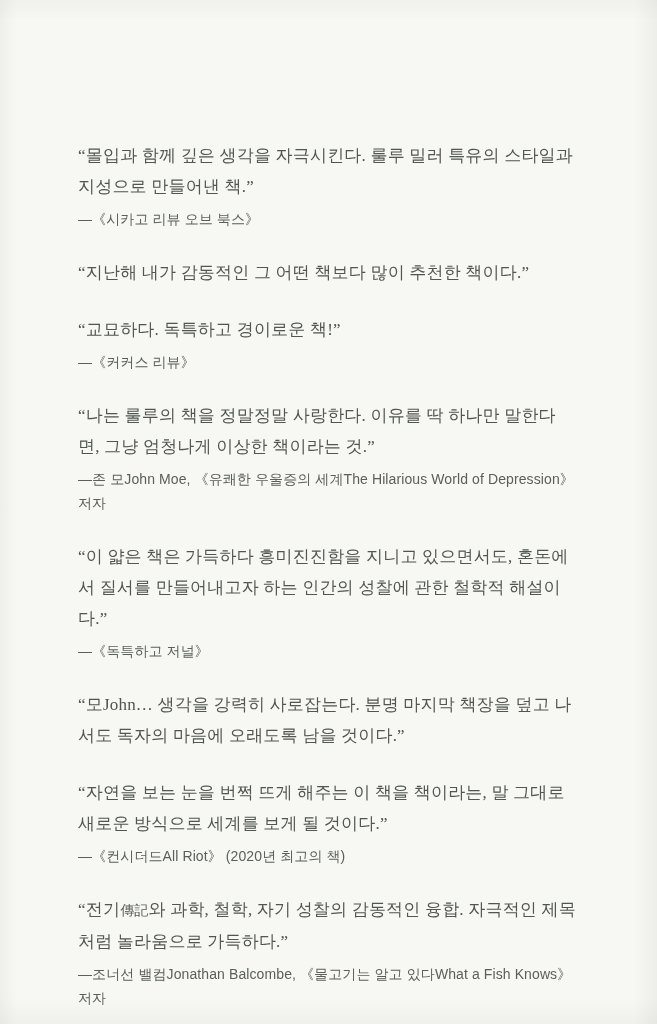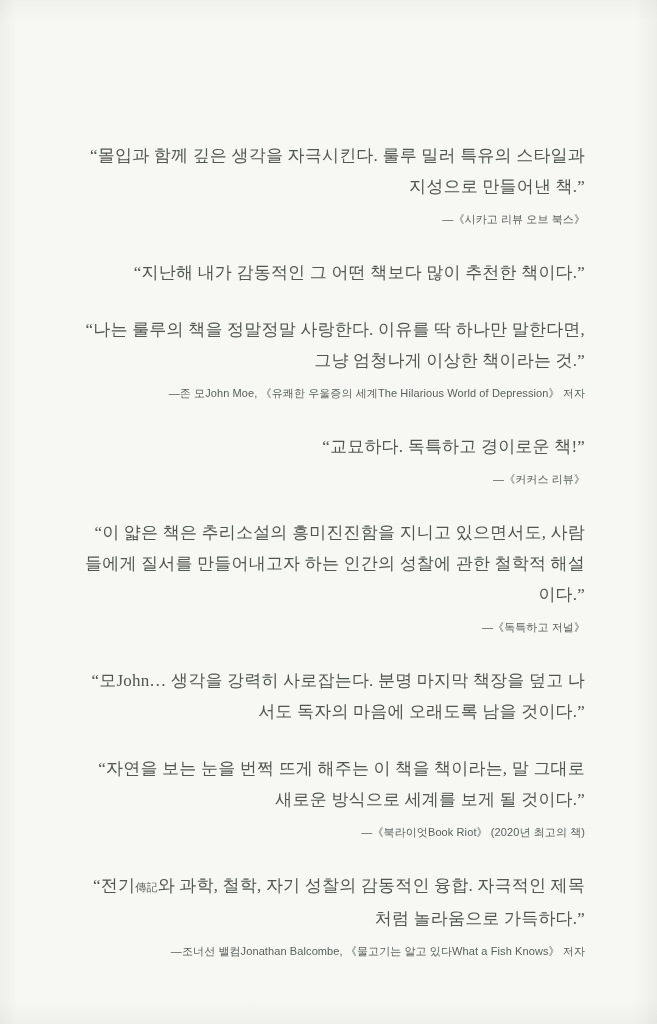--- a/index.html
+++ b/index.html
@@ -18,38 +18,38 @@
       linear-gradient(180deg, rgba(120,120,115,0.05) 0, rgba(120,120,115,0) 2%, rgba(120,120,115,0) 97.5%, rgba(120,120,115,0.06) 100%),
       #f7f7f4;
     font-family: "Liberation Sans", "DejaVu Sans", sans-serif;
   }
   .content {
     position: absolute;
     left: 78px;
     top: 140px;
     width: 507px;
   }
-  .review { margin: 0 0 26px 0; text-align: right; }
+  .review { margin: 0 8px 26px 0; }
   .quote {
     margin: 0;
     font-family: "Liberation Serif", "DejaVu Serif", serif;
     font-size: 17px;
     line-height: 31px;
     letter-spacing: 0.2px;
     color: #51564f;
     word-break: normal;
     overflow-wrap: break-word;
   }
   .quote .hanja {
-    font-size: 11px;
+    font-size: 14px;
     color: #5a5f58;
   }
   .attribution {
     margin: 5px 0 0 0;
-    font-size: 11px;
+    font-size: 14px;
     line-height: 24px;
     letter-spacing: 0.1px;
     color: #5a5f5a;
     word-break: normal;
     overflow-wrap: break-word;
   }
 </style>
 </head>
 <body>
 
@@ -59,41 +59,41 @@
     <div class="review">
       <p class="quote">“몰입과 함께 깊은 생각을 자극시킨다. 룰루 밀러 특유의 스타일과 지성으로 만들어낸 책.”</p>
       <p class="attribution">—《시카고 리뷰 오브 북스》</p>
     </div>
 
     <div class="review">
       <p class="quote">“지난해 내가 감동적인 그 어떤 책보다 많이 추천한 책이다.”</p>
     </div>
 
     <div class="review">
+      <p class="quote">“교묘하다. 독특하고 경이로운 책!”</p>
+      <p class="attribution">—《커커스 리뷰》</p>
+    </div>
+
+    <div class="review">
       <p class="quote">“나는 룰루의 책을 정말정말 사랑한다. 이유를 딱 하나만 말한다면, 그냥 엄청나게 이상한 책이라는 것.”</p>
       <p class="attribution">—존 모John Moe, 《유쾌한 우울증의 세계The Hilarious World of Depression》 저자</p>
     </div>
 
     <div class="review">
-      <p class="quote">“교묘하다. 독특하고 경이로운 책!”</p>
-      <p class="attribution">—《커커스 리뷰》</p>
-    </div>
-
-    <div class="review">
-      <p class="quote">“이 얇은 책은 추리소설의 흥미진진함을 지니고 있으면서도, 사람들에게 질서를 만들어내고자 하는 인간의 성찰에 관한 철학적 해설이다.”</p>
+      <p class="quote">“이 얇은 책은 가득하다 흥미진진함을 지니고 있으면서도, 혼돈에서 질서를 만들어내고자 하는 인간의 성찰에 관한 철학적 해설이다.”</p>
       <p class="attribution">—《독특하고 저널》</p>
     </div>
 
     <div class="review">
       <p class="quote">“모John… 생각을 강력히 사로잡는다. 분명 마지막 책장을 덮고 나서도 독자의 마음에 오래도록 남을 것이다.”</p>
     </div>
 
     <div class="review">
       <p class="quote">“자연을 보는 눈을 번쩍 뜨게 해주는 이 책을 책이라는, 말 그대로 새로운 방식으로 세계를 보게 될 것이다.”</p>
-      <p class="attribution">—《북라이엇Book Riot》 (2020년 최고의 책)</p>
+      <p class="attribution">—《컨시더드All Riot》 (2020년 최고의 책)</p>
     </div>
 
     <div class="review">
       <p class="quote"><span>“전기</span><span class="hanja">傳記</span><span>와 과학, 철학, 자기 성찰의 감동적인 융합. 자극적인 제목처럼 놀라움으로 가득하다.”</span></p>
       <p class="attribution">—조너선 밸컴Jonathan Balcombe, 《물고기는 알고 있다What a Fish Knows》 저자</p>
     </div>
 
   </div>
 </div>
 

